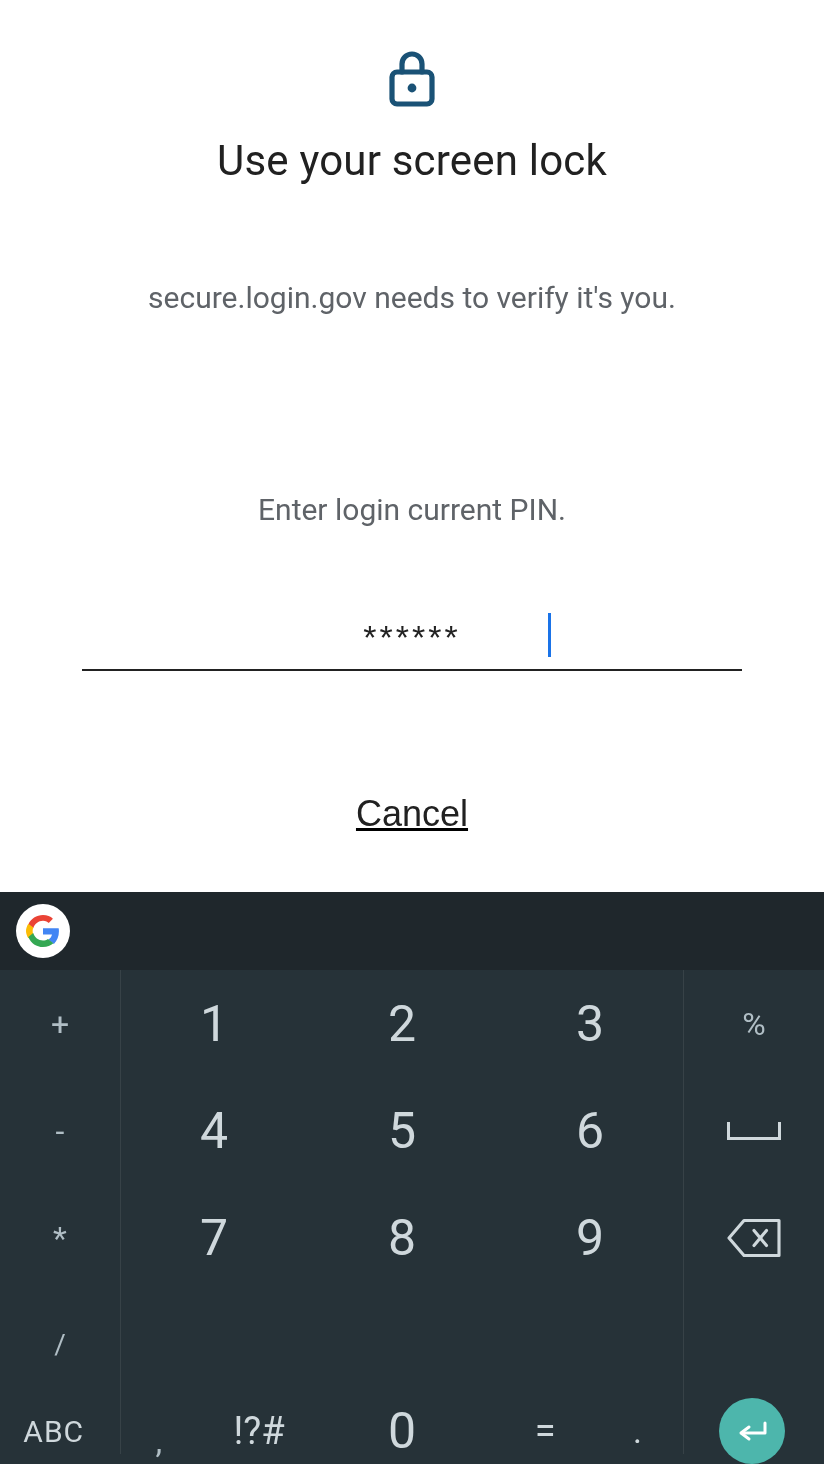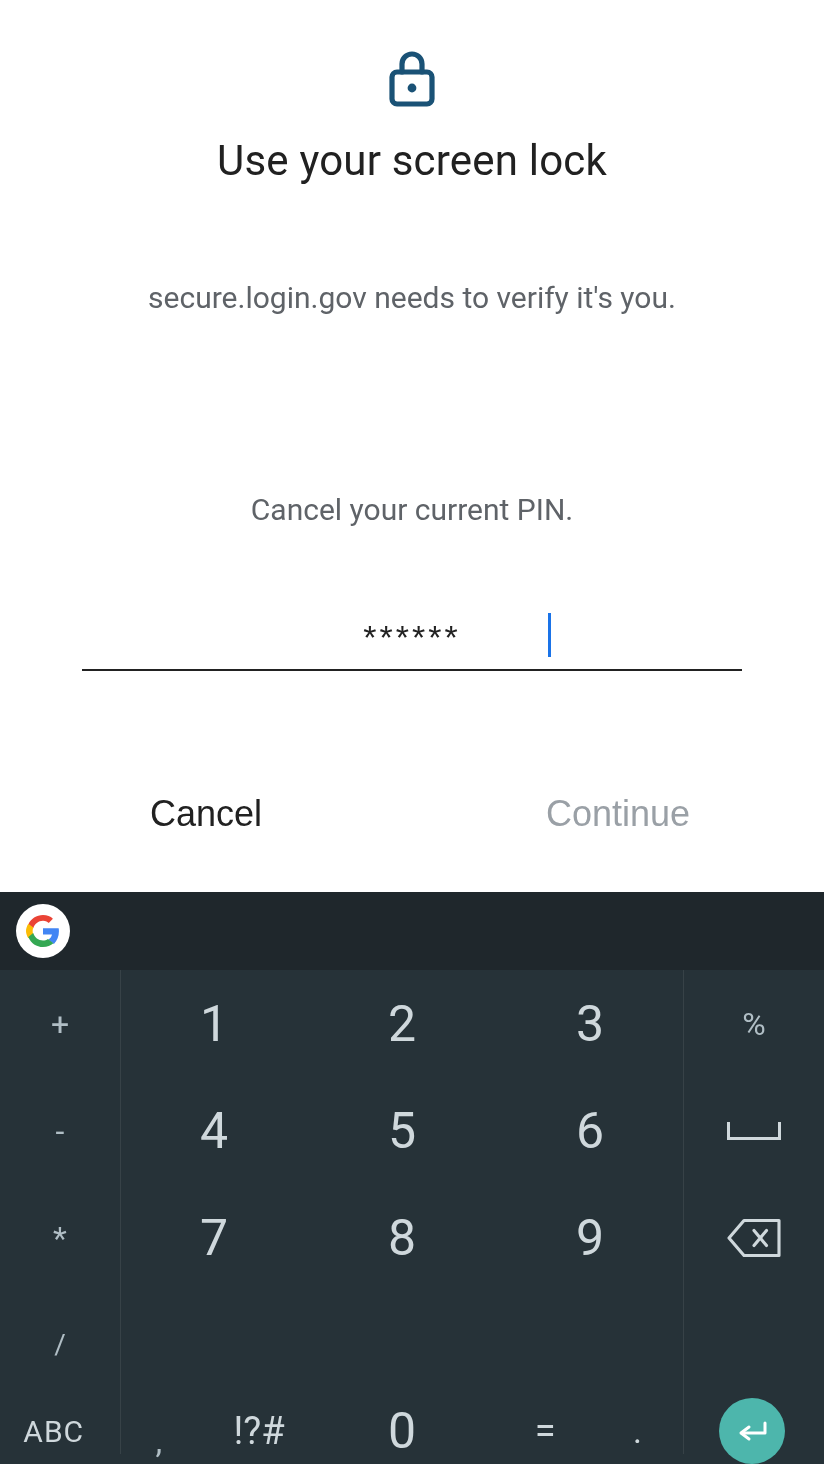--- a/index.html
+++ b/index.html
@@ -8,21 +8,21 @@
 
   
   .content { flex: 0 0 892px; display: flex; flex-direction: column; align-items: center; padding-top: 48px; border-radius: 28px; }
   .lock-icon { width: 48px; height: 60px; margin-bottom: 28px; }
   .title { font-size: 42px; font-weight: 400; color: #212121; letter-spacing: 0.2px; }
   .subtitle { margin-top: 92px; font-size: 30px; color: #5f6368; text-align: center; line-height: 1.42; max-width: 560px; }
   .prompt { margin-top: 172px; font-size: 30px; color: #5f6368; text-align: center; }
   .pin-field { margin-top: 80px; width: 660px; height: 64px; border: none; border-bottom: 2.5px solid #222; position: relative; display: flex; align-items: center; justify-content: center; }
   .pin-value { font-size: 34px; letter-spacing: 3px; color: #222; font-family: Arial, sans-serif; }
   .cursor { position: absolute; left: 466px; top: 6px; width: 3px; height: 44px; background: #1a73e8; }
-  .actions { margin-top: 112px; width: 100%; display: flex; }
+  .actions { margin-top: 112px; width: 100%; display: flex; text-decoration: underline; }
   .action-btn { flex: 1; text-align: center; font-size: 36px; font-weight: 400; padding: 10px 0; background: none; border: none; cursor: pointer; }
   .cancel { color: #212121; }
   .continue { color: #9aa0a6; }
 
   
   .kb { flex: 1; background: #263238; display: flex; flex-direction: column; color: #cfd8dc; }
   .kb-top { height: 78px; background: #1f272c; display: flex; align-items: center; padding-left: 16px; }
   .g-badge { width: 54px; height: 54px; border-radius: 50%; background: #fff; display: flex; align-items: center; justify-content: center; }
   .kb-grid { flex: 1; display: grid; grid-template-columns: 120px 1fr 1fr 1fr 140px; grid-template-rows: repeat(4, 1fr); position: relative; }
   .kb-grid::before { content: ""; position: absolute; left: 120px; top: 0; bottom: 10px; width: 1px; background: rgba(255,255,255,0.08); }
@@ -53,30 +53,29 @@
         <rect x="2" y="12" width="20" height="16" rx="2.5" fill="none" stroke="#1a5276" stroke-width="2.6"></rect>
         <path d="M7 12 V8 a5 5 0 0 1 10 0 V12" fill="none" stroke="#1a5276" stroke-width="2.6" stroke-linecap="round"></path>
         <circle cx="12" cy="20" r="2.2" fill="#1a5276"></circle>
       </svg>
     </div>
 
     <div class="title">Use your screen lock</div>
 
     <div class="subtitle">secure.login.gov needs to verify it's you.</div>
 
-    <div class="prompt">Cancel your current PIN.</div>
+    <div class="prompt">Enter login current PIN.</div>
 
     <div class="pin-field">
       <span class="pin-value">******</span>
       <span class="cursor"></span>
     </div>
 
     <div class="actions">
       <button class="action-btn cancel">Cancel</button>
-      <button class="action-btn continue">Continue</button>
     </div>
 
   </div>
 
   <div class="kb">
     <div class="kb-top">
       <div class="g-badge">
         <svg width="34" height="34" viewBox="0 0 48 48">
           <path fill="#EA4335" d="M24 9.5c3.9 0 6.6 1.7 8.1 3.1l5.9-5.9C34.6 3.4 29.9 1.5 24 1.5 14.8 1.5 6.9 6.8 3.3 14.7l6.9 5.4C12 14 17.5 9.5 24 9.5z"></path>
           <path fill="#4285F4" d="M46.5 24.5c0-1.6-.1-3.1-.4-4.5H24v9h12.7c-.6 3-2.4 5.5-5 7.2l7.7 6C43.9 38 46.5 31.9 46.5 24.5z"></path>

